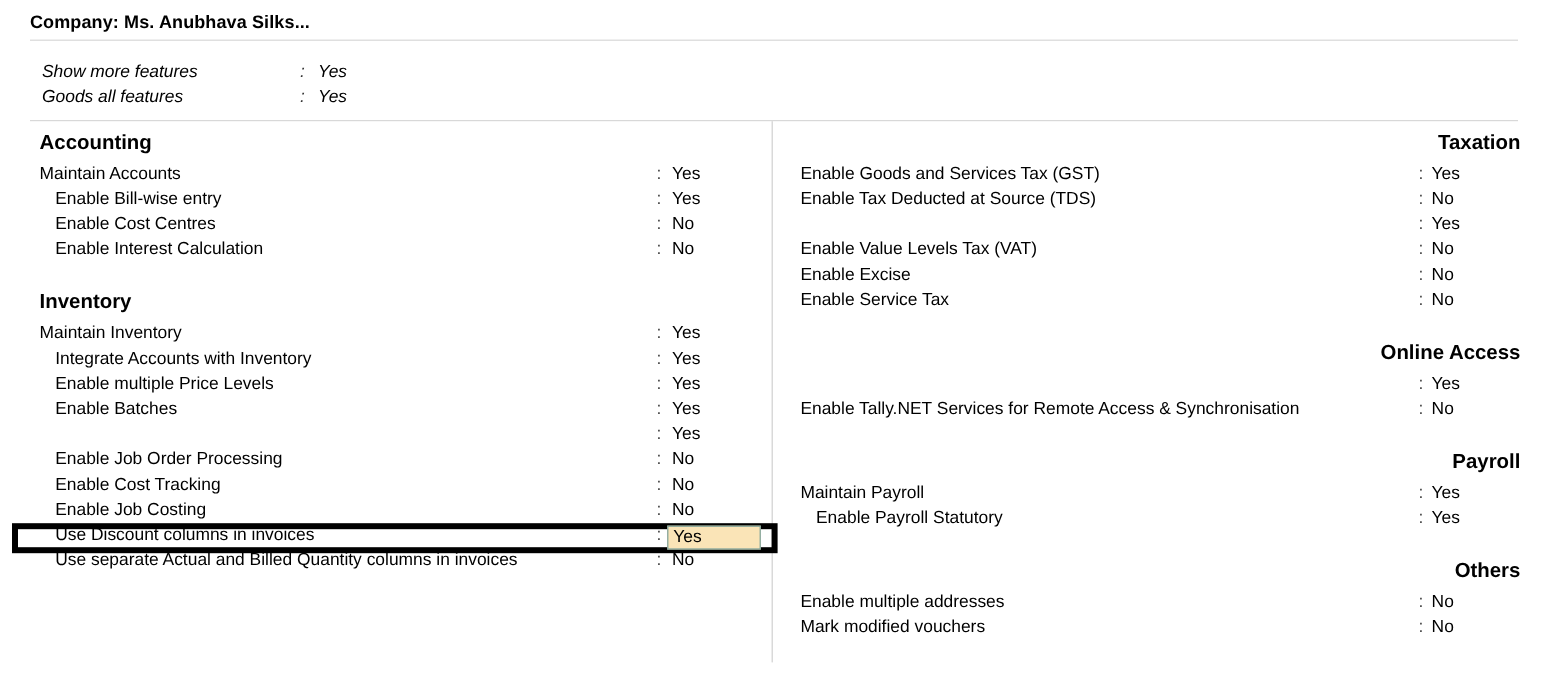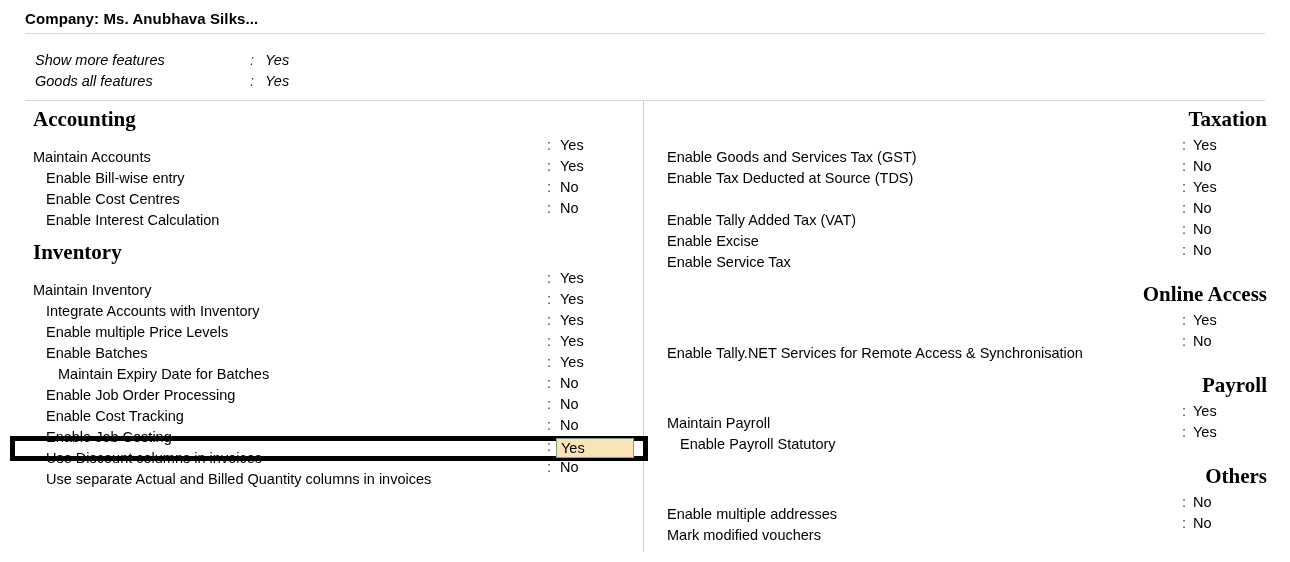--- a/index.html
+++ b/index.html
@@ -81,41 +81,39 @@
 
   .column {
     position: absolute;
     top: 110px;
   }
   #left-column  { left: 33px;  width: 600px; }
   #right-column { left: 667px; width: 600px; text-align: right; }
 
   .section { position: relative; }
   .section-title {
-    font-size: 21px;
+    font-size: 17px;
     font-weight: bold;
     margin: 0 0 7px 0;
     line-height: 18px;
     white-space: nowrap;
-    font-family: Liberation Serif, serif;
   }
   .section-gap-top { margin-top: 24px; }
 
   .opt-row {
     position: relative;
     height: 21px;
     font-size: 14.5px;
     line-height: 21px;
     white-space: nowrap;
   }
   .opt-label {
     position: absolute;
     top: 0;
     white-space: nowrap;
-    margin-top: 12px;
   }
   .lvl0 .opt-label { left: 0px; }
   .lvl1 .opt-label { left: 13px; }
   .lvl2 .opt-label { left: 25px; }
 
   .opt-colon {
     position: absolute;
     top: 0;
     color: #444;
   }
@@ -230,21 +228,20 @@
         <span class="opt-label">Enable multiple Price Levels</span>
         <span class="opt-colon">:</span>
         <span class="opt-value">Yes</span>
       </div>
       <div class="opt-row lvl1">
         <span class="opt-label">Enable Batches</span>
         <span class="opt-colon">:</span>
         <span class="opt-value">Yes</span>
       </div>
       <div class="opt-row lvl2">
-        <span class="opt-label">Maintain Expiry Date for Batches</span>
         <span class="opt-colon">:</span>
         <span class="opt-value">Yes</span>
       </div>
       <div class="opt-row lvl1">
         <span class="opt-label">Enable Job Order Processing</span>
         <span class="opt-colon">:</span>
         <span class="opt-value">No</span>
       </div>
       <div class="opt-row lvl1">
         <span class="opt-label">Enable Cost Tracking</span>
@@ -278,21 +275,21 @@
       <div class="opt-row lvl0">
         <span class="opt-label">Enable Tax Deducted at Source (TDS)</span>
         <span class="opt-colon">:</span>
         <span class="opt-value">No</span>
       </div>
       <div class="opt-row lvl0">
         <span class="opt-colon">:</span>
         <span class="opt-value">Yes</span>
       </div>
       <div class="opt-row lvl0">
-        <span class="opt-label">Enable Tally Added Tax (VAT)</span>
+        <span class="opt-label">Enable Value Levels Tax (VAT)</span>
         <span class="opt-colon">:</span>
         <span class="opt-value">No</span>
       </div>
       <div class="opt-row lvl0">
         <span class="opt-label">Enable Excise</span>
         <span class="opt-colon">:</span>
         <span class="opt-value">No</span>
       </div>
       <div class="opt-row lvl0">
         <span class="opt-label">Enable Service Tax</span>

